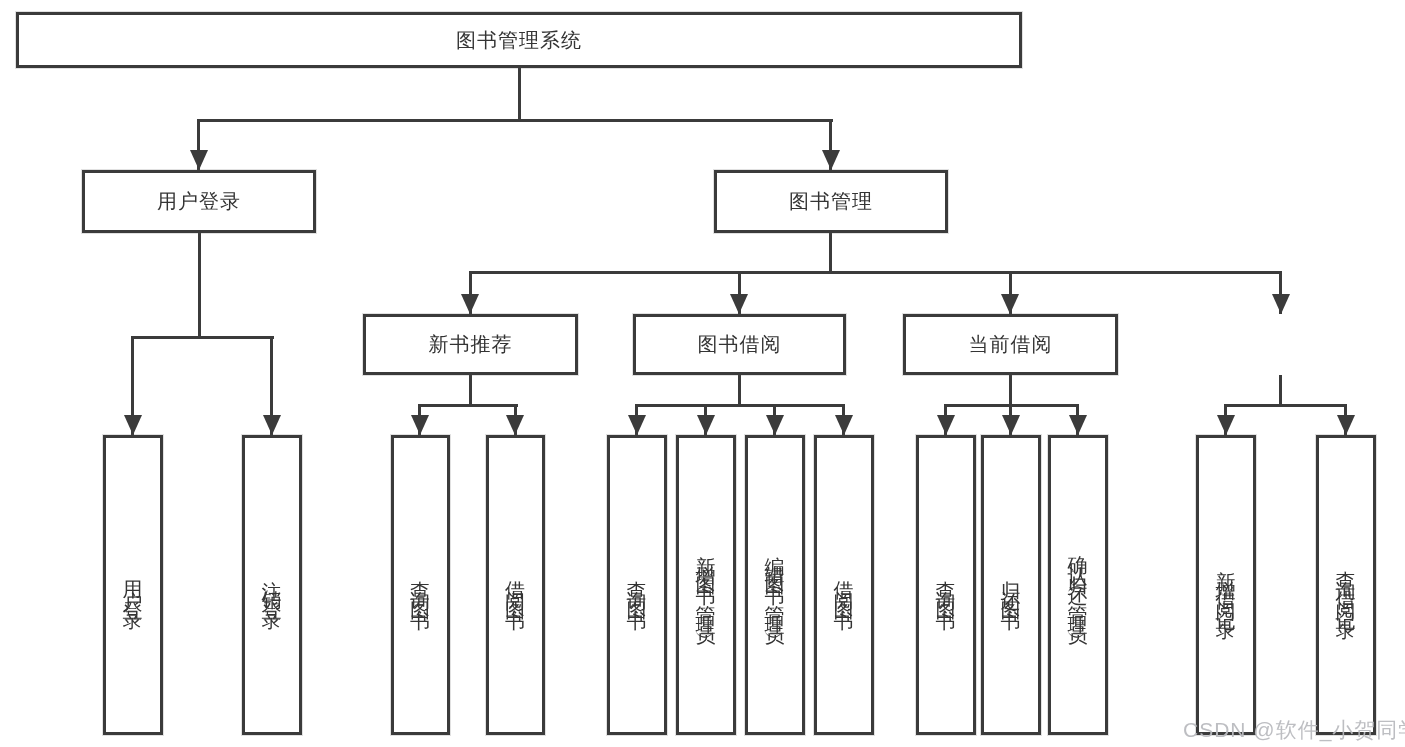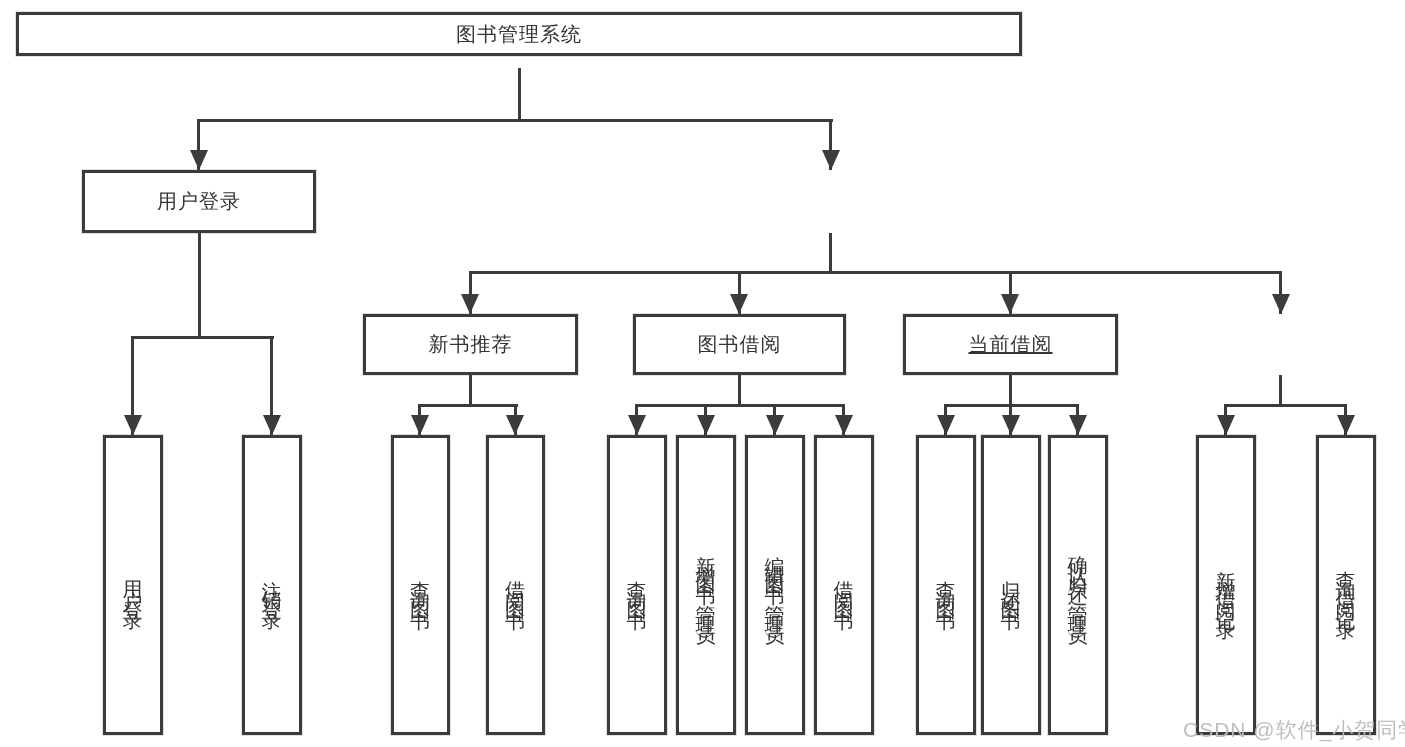--- a/index.html
+++ b/index.html
@@ -41,33 +41,36 @@
     position: absolute; left: 1183px; top: 716px;
     font-size: 21px; color: rgba(185,187,191,0.95);
     letter-spacing: 1px; z-index: 5; white-space: nowrap;
   }
 </style>
 </head>
 <body>
 
 <div class="canvas">
 
-  <div class="box hlabel" style="left:16px; top:12px; width:1006px; height:44px;">
+  <div class="box hlabel" style="left:16px; top:12px; width:1006px; height:56px;">
     <span>图书管理系统</span>
   </div>
 
   <div class="vline" style="left:518px; top:68px; height:54px;"></div>
   <div class="hline" style="left:197px; top:119px; width:636px;"></div>
   <div class="shaft" style="left:197px; top:119px; height:51px;"></div>
   <div class="arrow" style="left:190px; top:150px;"></div>
   <div class="shaft" style="left:829px; top:119px; height:51px;"></div>
   <div class="arrow" style="left:822px; top:150px;"></div>
 
   <div class="box hlabel" style="left:82px; top:170px; width:234px; height:63px;">
     <span>用户登录</span>
+  </div>
+  <div class="box hlabel" style="left:714px; top:170px; width:234px; height:63px;">
+    <span>图书管理</span>
   </div>
 
   <div class="vline" style="left:198px; top:233px; height:106px;"></div>
   <div class="hline" style="left:131px; top:336px; width:143px;"></div>
   <div class="shaft" style="left:131px; top:336px; height:99px;"></div>
   <div class="arrow" style="left:124px; top:415px;"></div>
   <div class="shaft" style="left:270px; top:336px; height:99px;"></div>
   <div class="arrow" style="left:263px; top:415px;"></div>
 
   <div class="vline" style="left:829px; top:233px; height:41px;"></div>
@@ -80,21 +83,21 @@
   <div class="arrow" style="left:1001px; top:294px;"></div>
   <div class="shaft" style="left:1279px; top:271px; height:43px;"></div>
   <div class="arrow" style="left:1272px; top:294px;"></div>
 
   <div class="box hlabel" style="left:363px; top:314px; width:215px; height:61px;">
     <span>新书推荐</span>
   </div>
   <div class="box hlabel" style="left:633px; top:314px; width:213px; height:61px;">
     <span>图书借阅</span>
   </div>
-  <div class="box hlabel" style="left:903px; top:314px; width:215px; height:61px;text-decoration:underline;">
+  <div class="box hlabel" style="left:903px; top:314px; width:215px; height:61px;">
     <span>当前借阅</span>
   </div>
 
   <div class="vline" style="left:469px; top:375px; height:31px;"></div>
   <div class="hline" style="left:418px; top:404px; width:100px;"></div>
   <div class="shaft" style="left:418px; top:404px; height:31px;"></div>
   <div class="arrow" style="left:411px; top:415px;"></div>
   <div class="shaft" style="left:514px; top:404px; height:31px;"></div>
   <div class="arrow" style="left:506px; top:415px;"></div>
 

